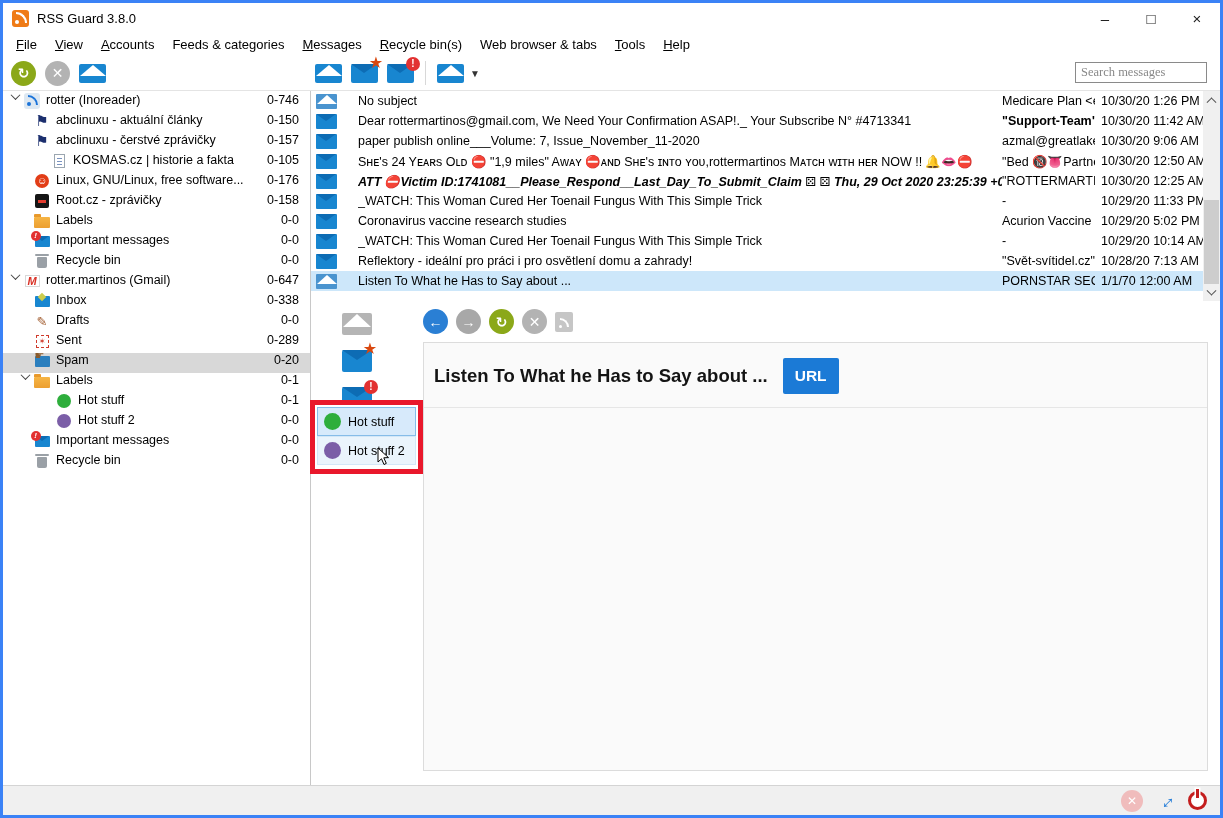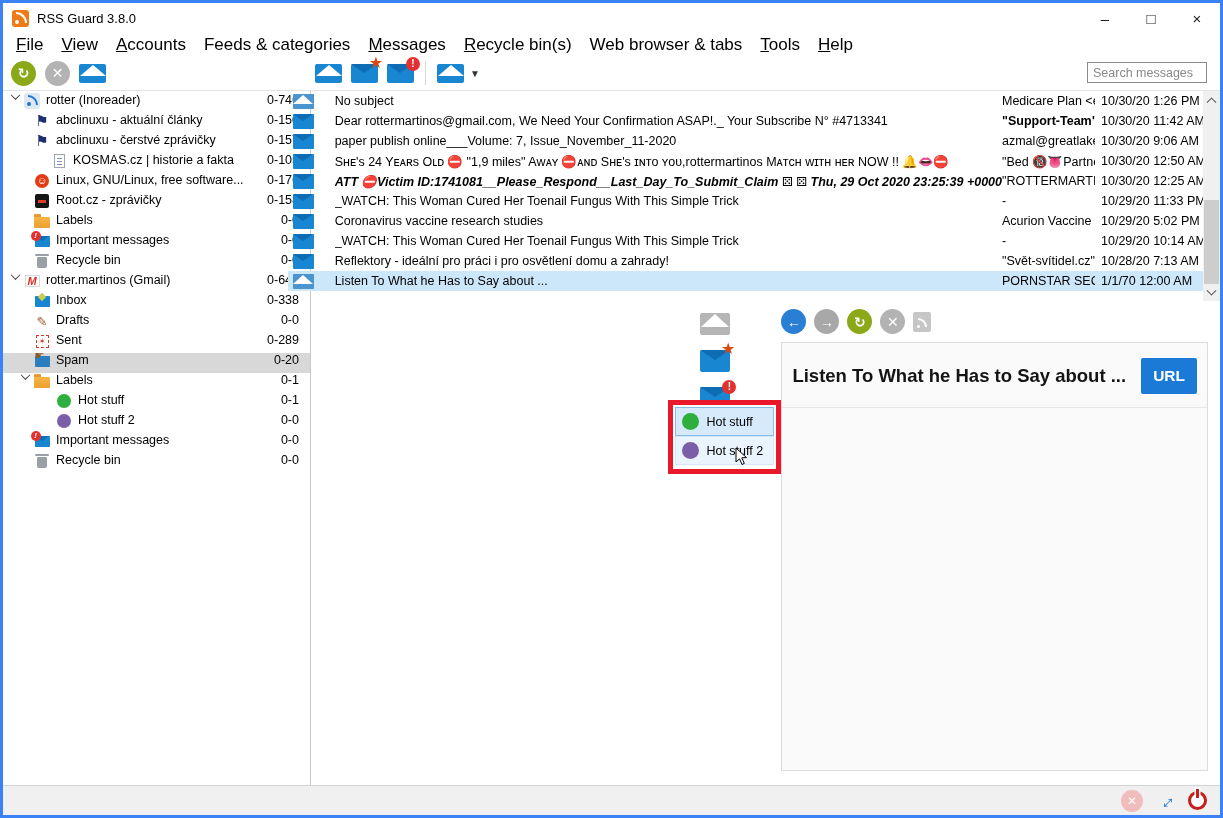--- a/index.html
+++ b/index.html
@@ -11,41 +11,41 @@
   .titlebar { height:30px; display:flex; align-items:center; padding-left:9px; background:#fff; flex:none; }
   .titlebar .ttl { margin-left:8px; font-size:13px; }
   .titlebar .spacer { flex:1; }
   .winbtn { width:46px; height:30px; display:flex; align-items:center; justify-content:center; font-size:15px; color:#222; cursor:default; }
   .rssglyph { position:relative; width:17px; height:17px; background:#ef7b16; border-radius:3px; flex:none; }
   .rssglyph::before { content:""; position:absolute; left:3px; bottom:3px; width:4px; height:4px; background:#fff; border-radius:50%; }
   .rssglyph::after { content:""; position:absolute; left:4px; bottom:4px; width:9px; height:9px; border-top:2px solid #fff; border-right:2px solid #fff; border-radius:0 100% 0 0; }
 
   
   .menubar { height:23px; display:flex; align-items:center; padding-left:4px; background:#fff; flex:none; }
-  .menuitem { padding:2px 9px; font-size:17px; }
+  .menuitem { padding:2px 9px; font-size:13px; }
   .menuitem u { text-decoration:underline; }
 
   
   .toolbar { height:35px; display:flex; align-items:center; background:#fff; border-bottom:1px solid #e4e4e4; flex:none; position:relative; }
   .tb-left { display:flex; align-items:center; gap:9px; padding-left:8px; width:308px; flex:none; }
   .tb-msgs { display:flex; align-items:center; gap:9px; padding-left:4px; }
   .cbtn { width:25px; height:25px; border-radius:50%; color:#fff; display:inline-flex; align-items:center; justify-content:center; font-weight:bold; font-size:14px; flex:none; }
   .cbtn.refresh { background:#8ba819; }
   .cbtn.stop { background:#b3b3b3; }
   .cbtn.back { background:#2a7fd4; }
   .cbtn.fwd { background:#a8a8a8; }
   .env { position:relative; display:inline-block; width:27px; height:19px; background:#1886d0; border-radius:2px; flex:none; }
   .env::before { content:""; position:absolute; left:0; top:0; border-left:13.5px solid transparent; border-right:13.5px solid transparent; border-top:9px solid #0d6cb4; }
   .env.open::before { border-top:none; border-bottom:11px solid #fff; top:1px; left:0.5px; border-left:13px solid transparent; border-right:13px solid transparent; }
   .env.gray { background:#b5b5b5; }
   .env.star::after { content:"★"; position:absolute; top:-9px; right:-5px; color:#d9480f; font-size:16px; line-height:1; }
   .env.excl::after { content:"!"; position:absolute; top:-7px; right:-6px; width:14px; height:14px; background:#e23131; color:#fff; border-radius:50%; font-weight:bold; font-size:10px; line-height:14px; text-align:center; }
   .tbsep { width:1px; height:24px; background:#d8d8d8; margin:0 2px; }
   .caret { font-size:10px; color:#333; margin-left:-3px; }
-  .searchbox { position:absolute; right:13px; top:6px; width:120px; height:21px; border:1px solid #8a8a8a; font-size:12.5px; padding:0 5px; color:#333; font-family:Liberation Sans, sans-serif; }
+  .searchbox { position:absolute; right:13px; top:6px; width:132px; height:21px; border:1px solid #8a8a8a; font-size:12.5px; padding:0 5px; color:#333; font-family:Liberation Serif, serif; }
   .searchbox::placeholder { color:#888; }
 
   
   .main { flex:1; display:flex; min-height:0; }
   .sidebar { width:308px; flex:none; border-right:1px solid #c8c8c8; overflow:hidden; padding-top:2px; }
   .feedrow { height:20px; display:flex; align-items:flex-start; font-size:12.5px; }
   .feedrow.sel { background:#d8d8d8; }
   .feedrow .cnt { margin-left:auto; padding-right:11px; font-size:12.5px; }
   .chev { width:16px; flex:none; display:flex; align-items:center; justify-content:center; }
   .chev::before { content:""; width:6px; height:6px; border-right:1.6px solid #444; border-bottom:1.6px solid #444; transform:rotate(45deg) translate(-1px,-1px); }
@@ -75,21 +75,21 @@
   .ic-inbox i::after { content:""; position:absolute; top:-2px; left:4px; width:6px; height:6px; background:#cbcd4e; transform:rotate(45deg); }
   .ic-drafts { color:#a05a2c; font-size:13px; }
   .ic-sent i { width:13px; height:13px; border:1px dashed #d03a2b; background:#fff; color:#d03a2b; font-size:8px; line-height:12px; text-align:center; display:block; }
   .ic-sent i::after { content:"✶"; }
   .ic-spam i { width:15px; height:11px; background:#2b7fbe; border-radius:1px; position:relative; display:block; }
   .ic-spam i::after { content:"☛"; position:absolute; top:-7px; left:0px; color:#8a5a2b; font-size:11px; }
   .ic-circle-green i { width:14px; height:14px; border-radius:50%; background:#2eae3c; display:block; }
   .ic-circle-purple i { width:14px; height:14px; border-radius:50%; background:#7b5ea7; display:block; }
 
   
-  .rightside { flex:1; display:flex; flex-direction:column; min-width:0;align-items:flex-end; }
+  .rightside { flex:1; display:flex; flex-direction:column; min-width:0; }
   .msglist { height:210px; flex:none; position:relative; padding-right:17px; overflow:hidden; }
   .msgrow { height:20px; display:flex; align-items:center; font-size:12.5px; }
   .msgrow.sel { background:#cde7fa; }
   .lenv { position:relative; width:21px; height:15px; background:#1886d0; border-radius:1px; margin-left:5px; flex:none; }
   .lenv::before { content:""; position:absolute; left:0; top:0; border-left:10.5px solid transparent; border-right:10.5px solid transparent; border-top:7px solid #0d6cb4; }
   .lenv.open { background:#4a94cf; }
   .lenv.open::before { border-top:none; border-bottom:9px solid #fff; top:1px; border-left:10px solid transparent; border-right:10px solid transparent; left:0.5px; }
   .msgrow .subj { margin-left:21px; flex:1; white-space:nowrap; overflow:hidden; min-width:0; }
   .msgrow .subj.bolditalic { font-weight:bold; font-style:italic; }
   .msgrow .sender { width:93px; flex:none; white-space:nowrap; overflow:hidden; }

